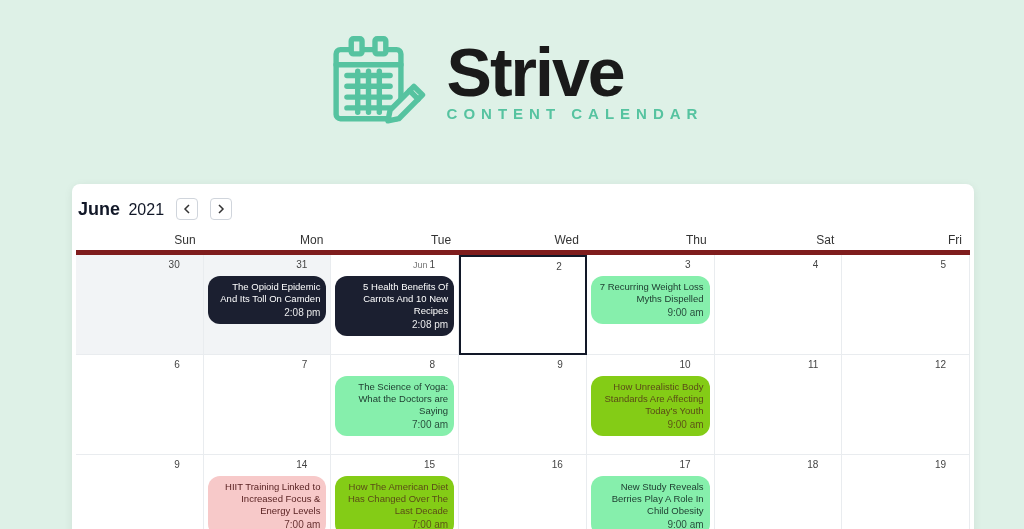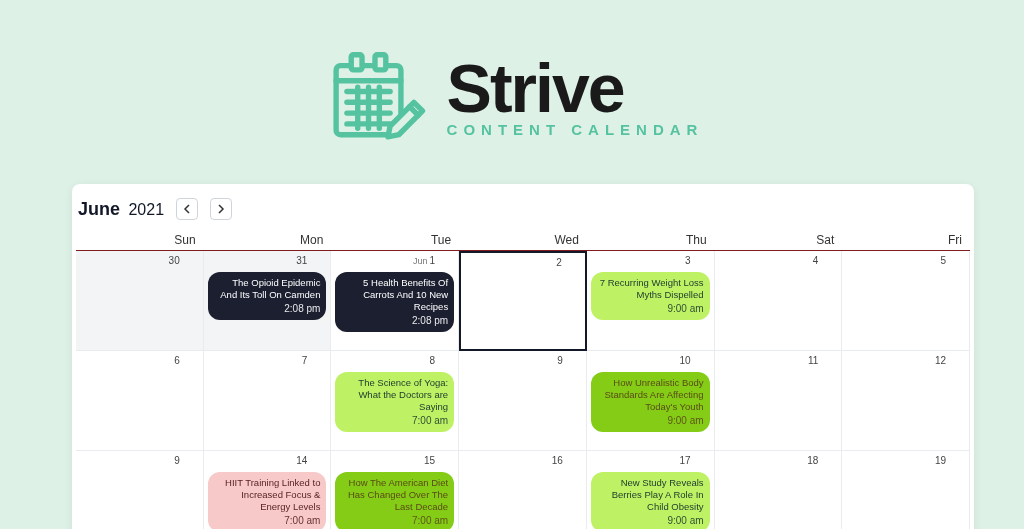--- a/index.html
+++ b/index.html
@@ -9,21 +9,21 @@
       width: 1024px;
       height: 529px;
       overflow: hidden;
       position: relative;
     }
     .brand {
       display: flex;
       align-items: center;
       justify-content: center;
       gap: 18px;
-      padding-top: 44px;
+      padding-top: 28px;
       padding-bottom: 24px;
     }
     .brand-logo { width: 108px; height: 108px; }
     .brand-text { display: flex; flex-direction: column; }
     .brand-title {
       font-size: 68px;
       font-weight: 900;
       color: #1a1a1a;
       line-height: 0.9;
       letter-spacing: -2px;
@@ -77,21 +77,21 @@
     .nav-btn svg { width: 8px; height: 10px; }
     .grid {
       display: grid;
       grid-template-columns: repeat(7, 1fr);
     }
     .dow {
       text-align: right;
       font-size: 12px;
       color: #333;
       padding: 3px 8px;
-      border-bottom: 1px solid #7f1d1d;
+      border-bottom: 5px solid #7f1d1d;
     }
     .cell {
       position: relative;
       border: 1px solid #e9ecef;
       border-top: none;
       border-left: none;
       height: 100px;
       padding: 3px 4px;
     }
     .cell:first-of-type, .row .cell:nth-child(7n+1) {
@@ -115,21 +115,21 @@
       border-radius: 12px;
       padding: 5px 6px;
       font-size: 9.5px;
       line-height: 1.25;
       cursor: pointer;
       text-align: right;
     }
     .event-title { font-weight: 500; }
     .event-time { font-size: 10px; margin-top: 2px; opacity: 0.9; }
     .ev-dark { background: #1b1f30; color: #fff; }
-    .ev-green { background: #bef264; color: #1c3a2e; }
+    .ev-green { background: #86efac; color: #1c3a2e; }
     .ev-yellow { background: #84cc16; color: #5a4c17; }
     .ev-pink { background: #f7c9c9; color: #5a2323; }
   </style>
 </head>
 <body>
 
 <div class="brand">
   <div class="brand-logo">
     <svg viewBox="0 0 100 100" fill="none" stroke="#56c3a0" stroke-width="5" stroke-linejoin="round" stroke-linecap="round">
       <rect x="14" y="20" width="60" height="64" rx="4" fill="#def1e7"></rect>

